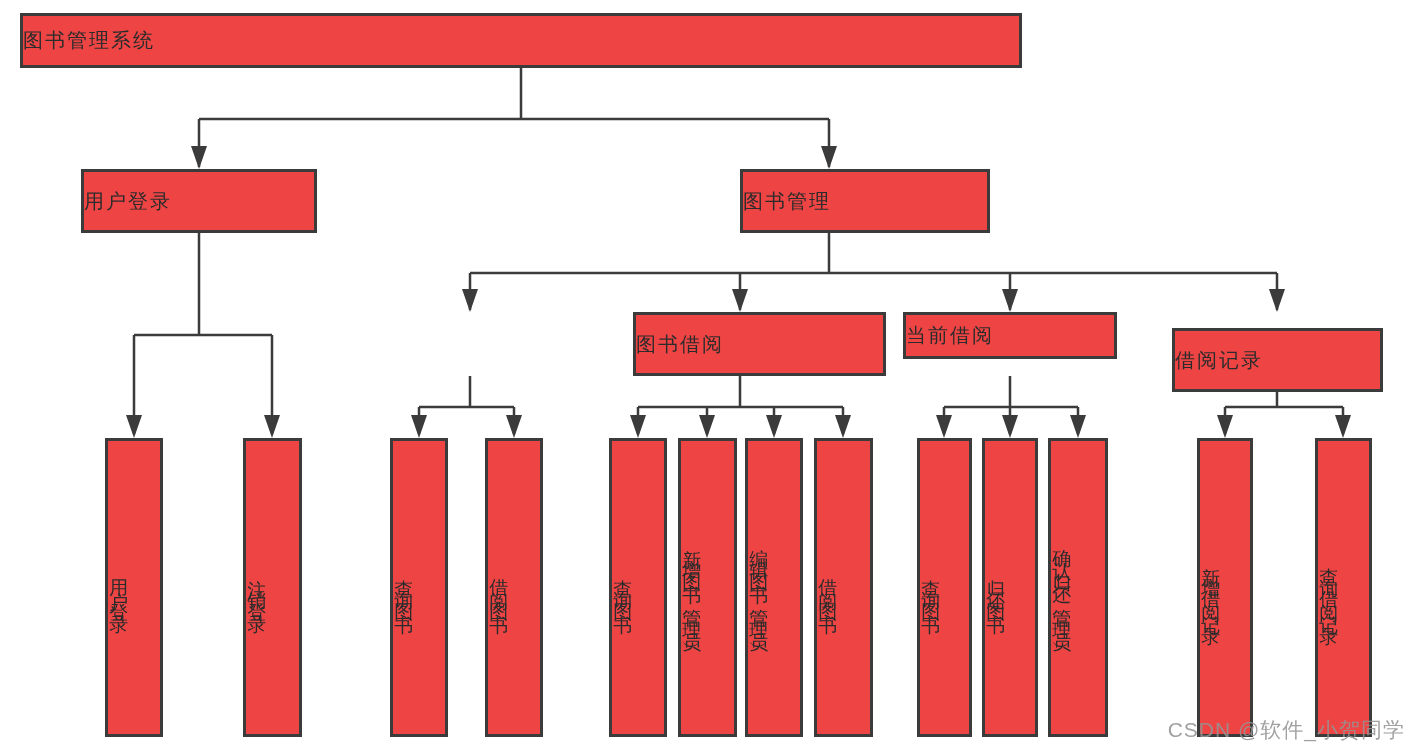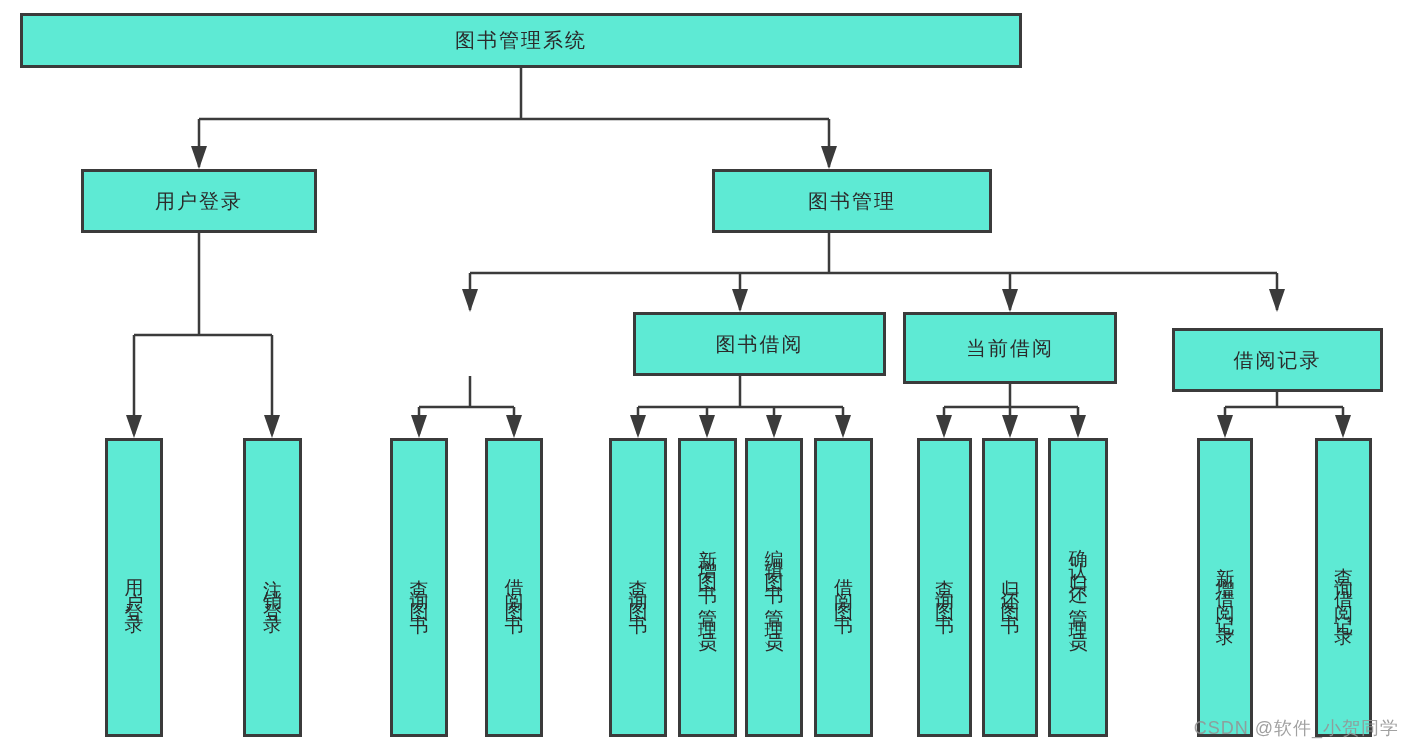--- a/index.html
+++ b/index.html
@@ -12,47 +12,47 @@
     overflow: hidden;
   }
   #connectors {
     position: absolute;
     left: 0; top: 0;
     z-index: 1;
   }
   .node {
     position: absolute;
     box-sizing: border-box;
-    background: #5eead4;
+    background: #ef4444;
     border: 3px solid #3b3b3b;
     display: flex;
     align-items: center;
-    justify-content: center;
+    justify-content: flex-start;
     color: #2b2b2b;
     z-index: 2;
   }
   .node.h span {
     font-size: 20px;
     letter-spacing: 2px;
     white-space: nowrap;
   }
   .node.v span {
     writing-mode: vertical-rl;
     text-orientation: mixed;
     font-size: 19px;
     letter-spacing: 12px;
     line-height: 1.15;
     white-space: nowrap;
   }
   #watermark {
     position: absolute;
     top: 716px;
-    right: 6px;
+    right: 0;
     z-index: 3;
-    font-size: 18px;
+    font-size: 21px;
     color: rgba(148, 148, 148, 0.88);
     letter-spacing: 1px;
     white-space: nowrap;
   }
 </style>
 </head>
 <body>
 
 <div id="canvas">
 
@@ -97,28 +97,28 @@
     </g>
   </svg>
 
   <div class="node h" style="left:20px;top:13px;width:1002px;height:55px">
     <span>图书管理系统</span>
   </div>
 
   <div class="node h" style="left:81px;top:169px;width:236px;height:64px">
     <span>用户登录</span>
   </div>
-  <div class="node h" style="left:712px;top:169px;width:280px;height:64px">
+  <div class="node h" style="left:740px;top:169px;width:250px;height:64px">
     <span>图书管理</span>
   </div>
 
   <div class="node h" style="left:633px;top:312px;width:253px;height:64px">
     <span>图书借阅</span>
   </div>
-  <div class="node h" style="left:903px;top:312px;width:214px;height:72px">
+  <div class="node h" style="left:903px;top:312px;width:214px;height:47px">
     <span>当前借阅</span>
   </div>
   <div class="node h" style="left:1172px;top:328px;width:211px;height:64px">
     <span>借阅记录</span>
   </div>
 
   <div class="node v" style="left:105px;top:438px;width:58px;height:299px">
     <span>用户登录</span>
   </div>
   <div class="node v" style="left:243px;top:438px;width:59px;height:299px">

